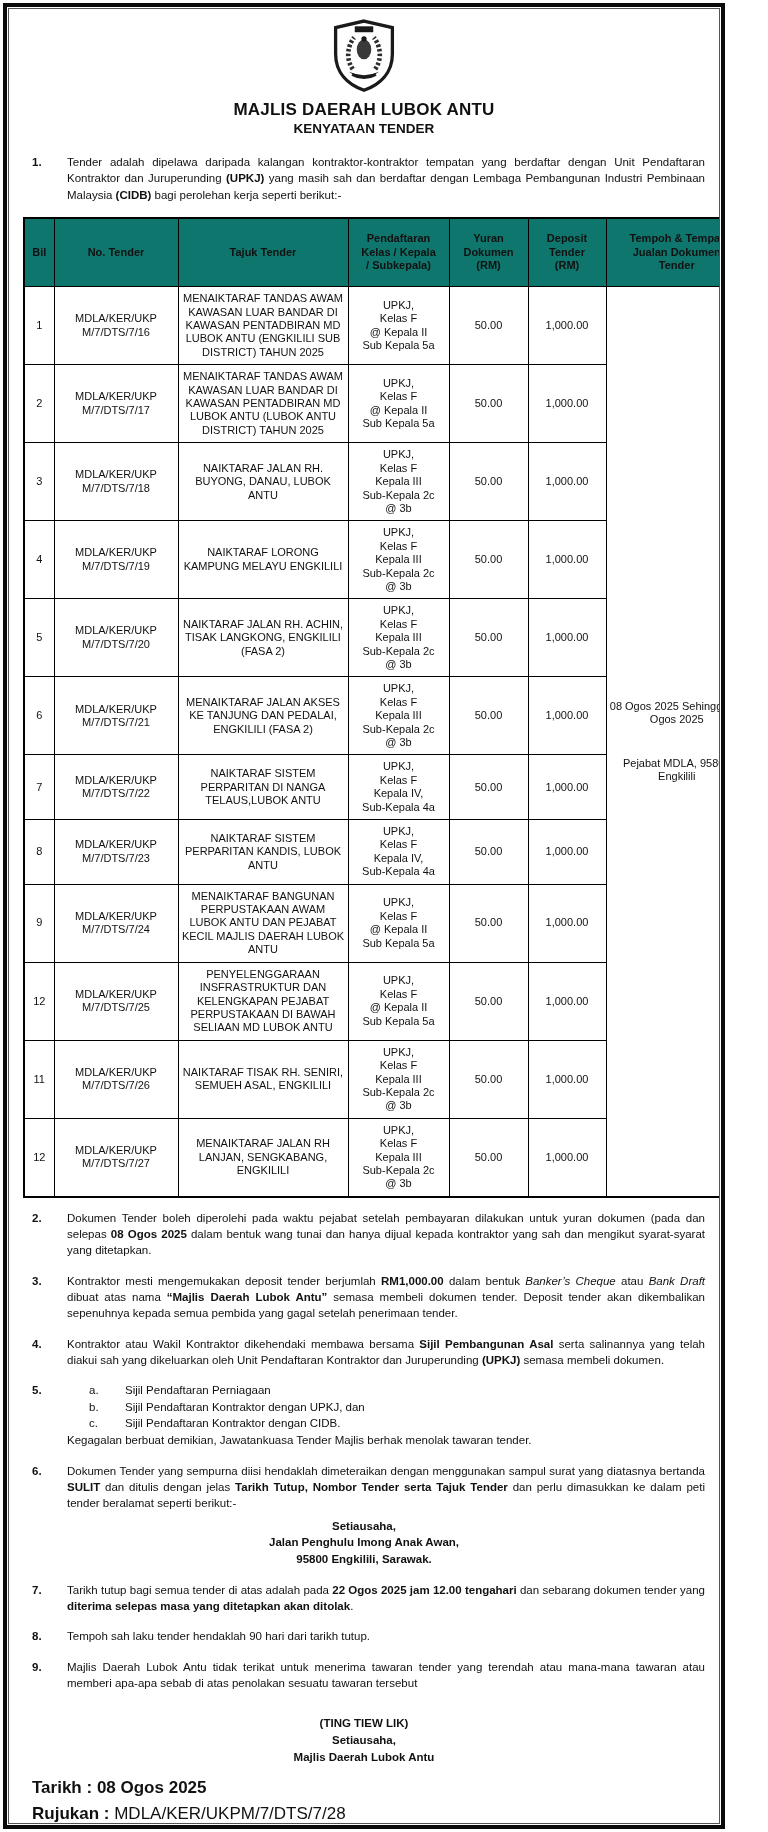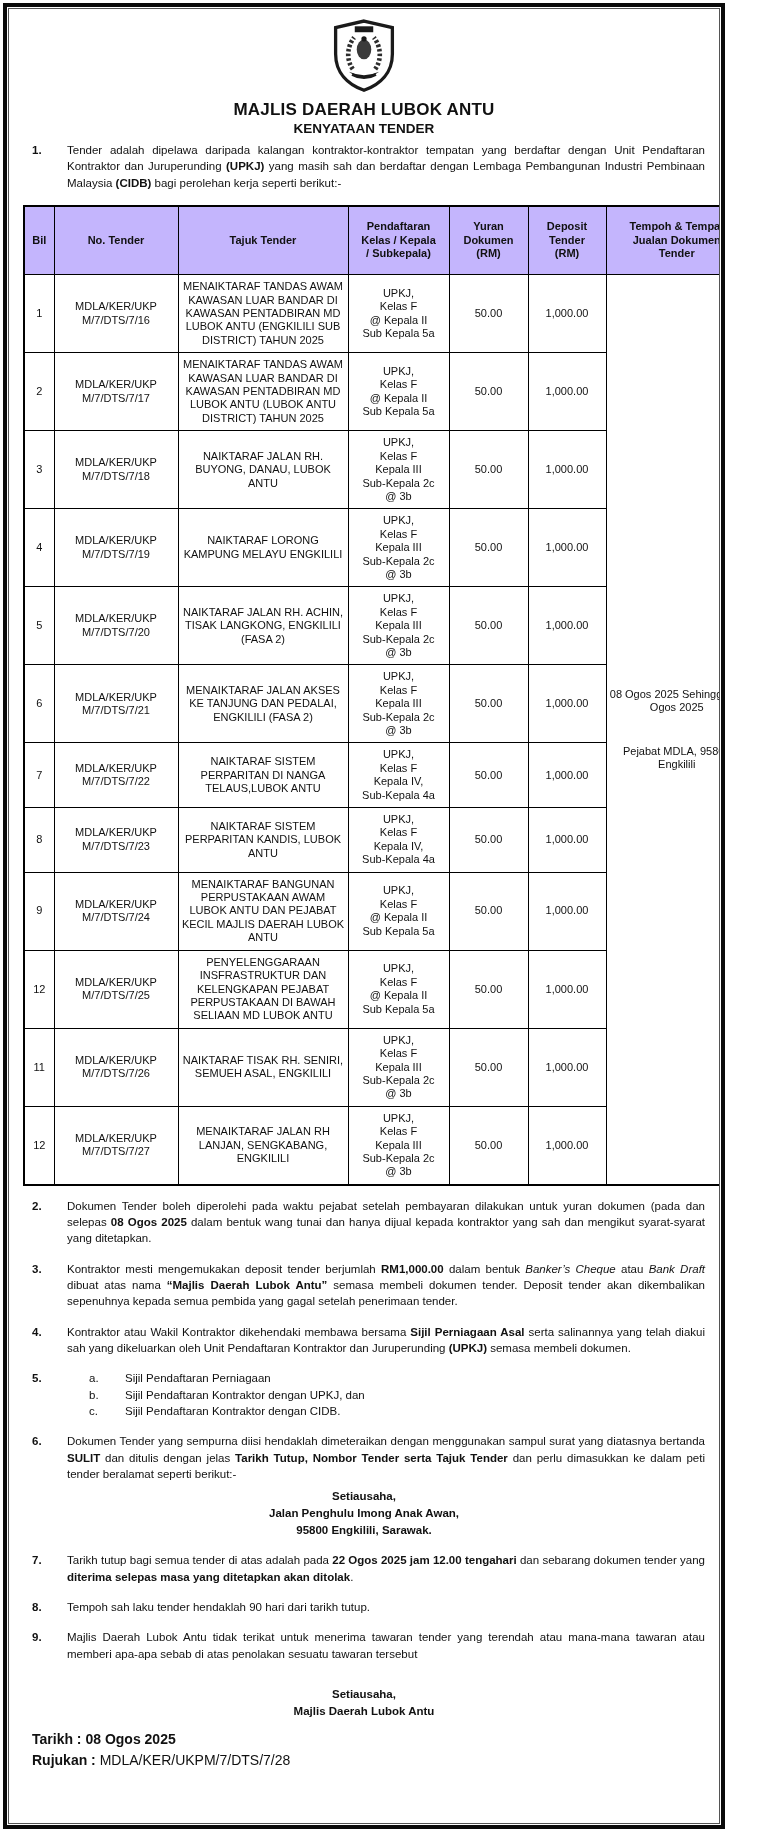--- a/index.html
+++ b/index.html
@@ -5,45 +5,45 @@
   html,body { margin:0; padding:0; background:#ffffff; }
   body { font-family:"Liberation Sans", sans-serif; color:#111; width:768px; }
   .page { width:728px; height:1832px; box-sizing:border-box; padding:3px; background:#fff; }
   .frame { border:4px solid #0a0a0a; height:100%; box-sizing:border-box; padding:1px; }
   .frame-inner { border:1px solid #555; height:100%; box-sizing:border-box; padding:8px 14px 6px 14px; overflow:hidden; }
 
   
   .masthead { text-align:center; margin-top:2px; }
   .crest { display:inline-block; }
   .org-name { font-weight:bold; font-size:17px; letter-spacing:0.2px; margin-top:3px; }
-  .doc-title { font-weight:bold; font-size:13.5px; margin-top:1px; margin-bottom:6px; }
+  .doc-title { font-weight:bold; font-size:13.5px; margin-top:1px; margin-bottom:18px; }
 
   
   .para { display:flex; font-size:11.5px; line-height:1.42; margin:0 0 14px 0; }
   .para-num { width:44px; flex:0 0 44px; box-sizing:border-box; padding-left:9px; font-weight:bold; }
   .para-text { flex:1; text-align:justify; }
   .sub-item { display:flex; margin-left:22px; }
   .sub-label { width:36px; flex:0 0 36px; }
   .para .note { margin-top:1px; }
 
   
   table.tender { width:100%; border-collapse:collapse; table-layout:fixed; margin:4px 0 12px 0; border:2px solid #000; }
   table.tender th, table.tender td { border:1px solid #000; vertical-align:middle; }
-  table.tender th { background:#c4b5fd; font-weight:bold; font-size:11px; line-height:1.25; padding:13px 2px; white-space:pre-line; text-align:center; }
+  table.tender th { background:#0f766e; font-weight:bold; font-size:11px; line-height:1.25; padding:13px 2px; white-space:pre-line; text-align:center; }
   table.tender td { font-size:11px; line-height:1.22; padding:5px 3px; text-align:center; }
   td.c-tajuk { text-align:justify; padding:5px 7px; line-height:1.24; }
   td.c-kelas { white-space:pre-line; }
   td.c-tempoh { font-size:11.5px; line-height:1.3;margin-top:8px; }
   td.c-tempoh .tempoh-gap { height:30px; }
 
   
   .center-block { text-align:center; font-weight:bold; font-size:11.5px; line-height:1.45; margin:2px 0 14px 0; }
   .sign-block { text-align:center; font-weight:bold; font-size:11.5px; line-height:1.45; margin:24px 0 10px 0; }
 
-  .meta-block { font-size:14px; line-height:1.5; margin:4px 0 10px 0; padding-left:9px; }
+  .meta-block { font-size:17px; line-height:1.5; margin:4px 0 10px 0; padding-left:9px; }
   .meta-line b { font-weight:bold; }
 </style>
 </head>
 <body>
 
 <div class="page">
   <div class="frame">
     <div class="frame-inner">
 
       <div class="masthead">
@@ -273,38 +273,39 @@
         <div class="para-text"><span>Dokumen Tender boleh diperolehi pada waktu pejabat setelah pembayaran dilakukan untuk yuran dokumen (pada dan selepas </span><b>08 Ogos 2025</b><span>  dalam bentuk wang tunai dan hanya dijual kepada kontraktor yang sah dan mengikut syarat-syarat yang ditetapkan.</span></div>
       </div>
 
       <div class="para">
         <div class="para-num">3.</div>
         <div class="para-text"><span>Kontraktor mesti mengemukakan deposit tender berjumlah </span><b>RM1,000.00</b><span> dalam bentuk </span><i>Banker’s Cheque</i><span> atau </span><i>Bank Draft</i><span> dibuat atas nama </span><b>“Majlis Daerah Lubok Antu”</b><span> semasa membeli dokumen tender. Deposit tender akan dikembalikan sepenuhnya kepada semua pembida yang gagal setelah penerimaan tender.</span></div>
       </div>
 
       <div class="para">
         <div class="para-num">4.</div>
-        <div class="para-text"><span>Kontraktor atau Wakil Kontraktor dikehendaki membawa bersama </span><b>Sijil Perniagaan Asal</b><span> serta salinannya yang telah diakui sah yang dikeluarkan oleh Unit Pendaftaran Kontraktor dan Juruperunding </span><b>(UPKJ)</b><span> semasa membeli dokumen.</span></div>
+        <div class="para-text"><span>Kontraktor atau Wakil Kontraktor dikehendaki membawa bersama </span><b>Sijil Pembangunan Asal</b><span> serta salinannya yang telah diakui sah yang dikeluarkan oleh Unit Pendaftaran Kontraktor dan Juruperunding </span><b>(UPKJ)</b><span> semasa membeli dokumen.</span></div>
       </div>
 
       <div class="para">
         <div class="para-num">5.</div>
         <div class="para-text">
           <div class="sub-item">
             <div class="sub-label">a.</div>
             <div>Sijil Pendaftaran Perniagaan</div>
           </div>
           <div class="sub-item">
             <div class="sub-label">b.</div>
             <div>Sijil Pendaftaran Kontraktor dengan UPKJ, dan</div>
           </div>
           <div class="sub-item">
             <div class="sub-label">c.</div>
             <div>Sijil Pendaftaran Kontraktor dengan CIDB.</div>
           </div>
+          <div class="note">Kegagalan berbuat demikian, Jawatankuasa Tender Majlis berhak menolak tawaran tender.</div>
         </div>
       </div>
 
       <div class="para" style="margin-bottom:6px;">
         <div class="para-num">6.</div>
         <div class="para-text"><span>Dokumen Tender yang sempurna diisi hendaklah dimeteraikan dengan menggunakan sampul surat yang diatasnya bertanda </span><b>SULIT</b><span> dan ditulis dengan jelas </span><b>Tarikh Tutup, Nombor Tender serta Tajuk Tender</b><span> dan perlu dimasukkan ke dalam peti tender beralamat seperti berikut:-</span></div>
       </div>
 
       <div class="center-block">
         <div>Setiausaha,</div>
@@ -321,20 +322,21 @@
         <div class="para-num">8.</div>
         <div class="para-text"><span>Tempoh sah laku tender hendaklah 90 hari dari tarikh tutup.</span></div>
       </div>
 
       <div class="para">
         <div class="para-num">9.</div>
         <div class="para-text"><span>Majlis Daerah Lubok Antu tidak terikat untuk menerima tawaran tender yang terendah atau mana-mana tawaran atau memberi apa-apa sebab di atas penolakan sesuatu tawaran tersebut</span></div>
       </div>
 
       <div class="sign-block">
+        <div>(TING TIEW LIK)</div>
         <div>Setiausaha,</div>
         <div>Majlis Daerah Lubok Antu</div>
       </div>
 
       <div class="meta-block">
         <div class="meta-line">
           <b>Tarikh :</b>
           <b>08 Ogos 2025</b>
         </div>
         <div class="meta-line">

